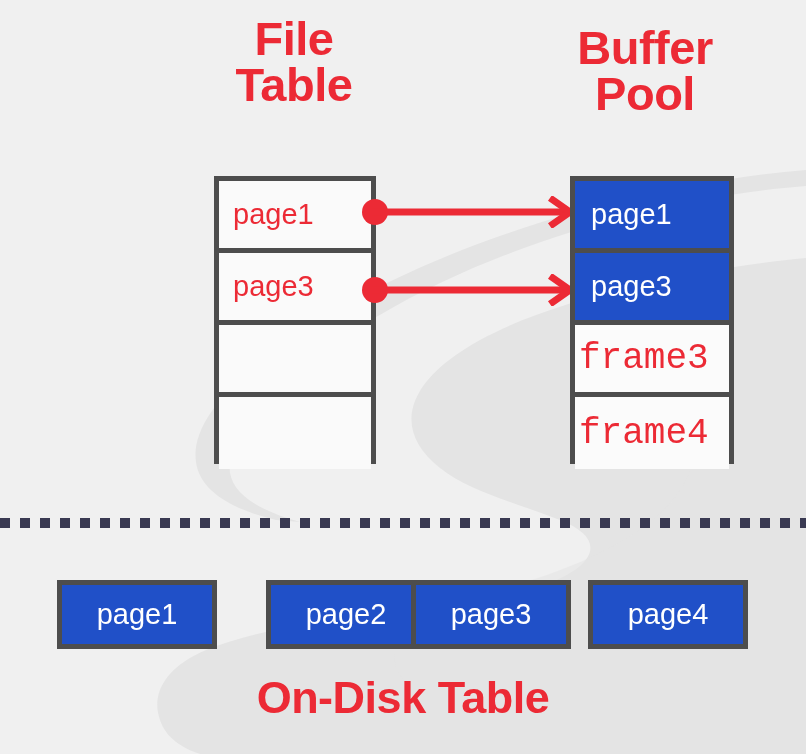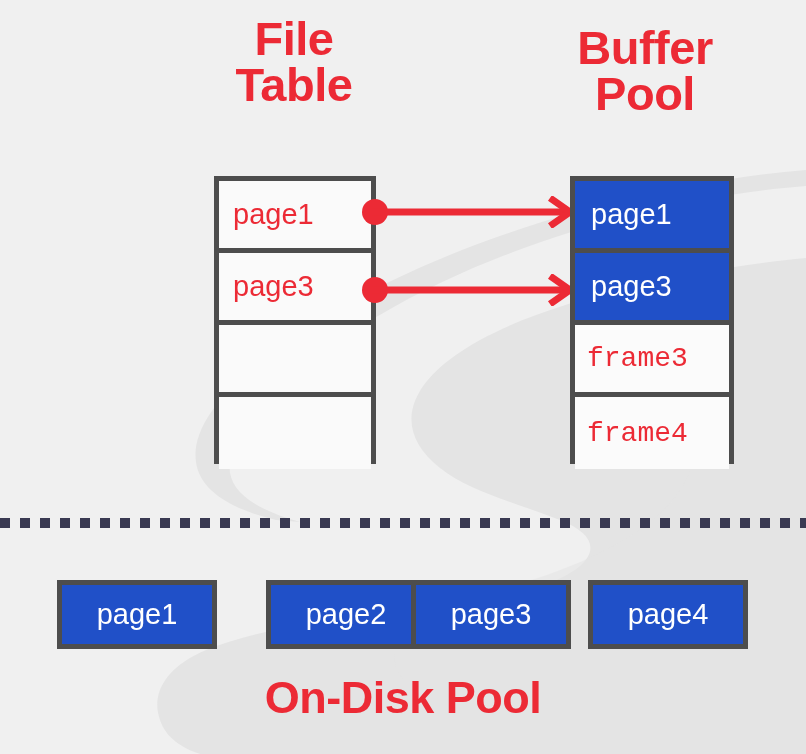--- a/index.html
+++ b/index.html
@@ -82,22 +82,22 @@
     color: #ffffff;
     font-family: "Liberation Sans", sans-serif;
     font-size: 29px;
     padding-left: 16px;
   }
   
   .stack-row.empty-frame { background: #fbfbfb; }
   .stack-row.empty-frame .cell-label {
     color: #ec2a35;
     font-family: "Liberation Mono", "DejaVu Sans Mono", monospace;
-    font-size: 28px;
-    padding-left: 12px;
+    font-size: 36px;
+    padding-left: 4px;
   }
 
   
   .ptr-dot {
     position: absolute;
     width: 26px; height: 26px;
     border-radius: 50%;
     background: #ec2a35;
   }
   #ptr-dot-1 { left: 362px; top: 199px; }
@@ -237,15 +237,15 @@
   <div class="disk-page" id="disk-page-1">
     <span>page2</span>
   </div>
   <div class="disk-page" id="disk-page-2">
     <span>page3</span>
   </div>
   <div class="disk-page" id="disk-page-3">
     <span>page4</span>
   </div>
 
-  <div id="disk-caption">On-Disk Pool</div>
+  <div id="disk-caption">On-Disk Table</div>
 
 </div>
 
 </body></html>

